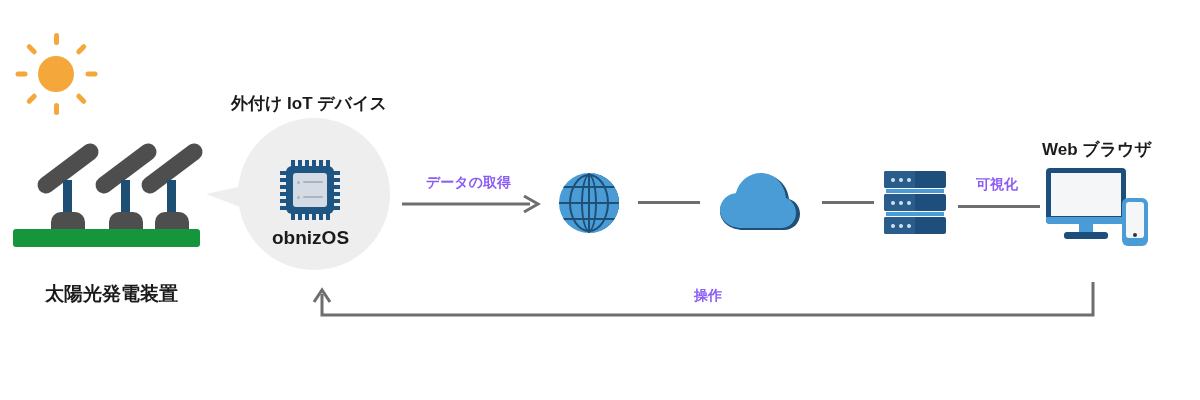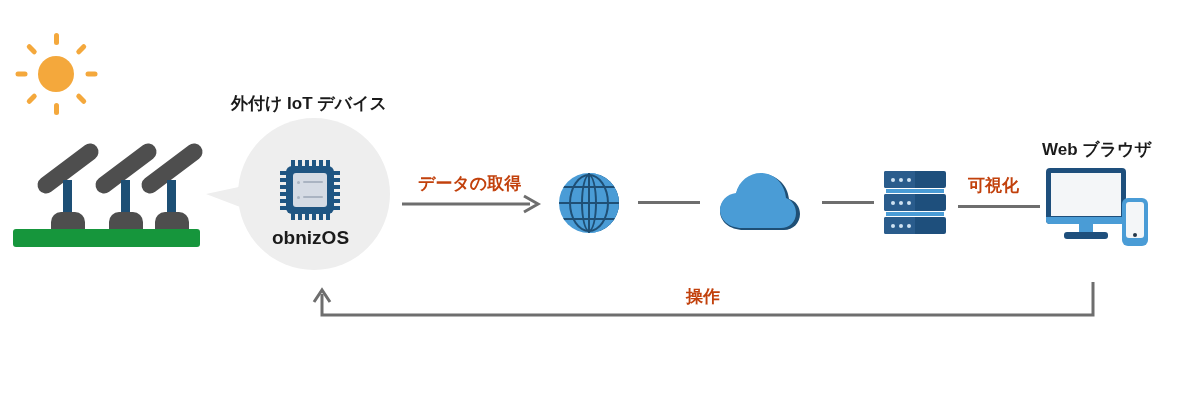--- a/index.html
+++ b/index.html
@@ -21,21 +21,21 @@
 
   
   .label {
     position: absolute;
     font-weight: bold;
     color: #1a1a1a;
     white-space: nowrap;
     line-height: 1;
   }
   .lbl-title { font-size: 17px; }
-  .lbl-flow  { font-size: 17px; color: #c2410c; font-weight: bold; }
+  .lbl-flow  { font-size: 14px; color: #8b5cf6; font-weight: bold; margin-left: 8px; }
   .lbl-node  { font-size: 19px; color: #1a1a1a; font-weight: bold; }
 
   
   #sun-icon { left: 14px; top: 32px; width: 84px; height: 84px; }
   .sun-core {
     position: absolute;
     left: 24px; top: 24px;
     width: 36px; height: 36px;
     border-radius: 50%;
     background: #f4a83c;
@@ -284,20 +284,21 @@
     <div class="panel-plate" style="left:78px; top:10px;"></div>
     <div class="panel-post" style="left:109px; top:30px;"></div>
     <div class="panel-base" style="left:97px; top:62px;"></div>
 
     <div class="panel-plate" style="left:124px; top:10px;"></div>
     <div class="panel-post" style="left:155px; top:30px;"></div>
     <div class="panel-base" style="left:143px; top:62px;"></div>
     <div class="ground-bar"></div>
   </div>
 
+  <div class="label lbl-node" style="left:45px; top:284px;">太陽光発電装置</div>
 
   <div class="label lbl-title" style="left:231px; top:95px;">外付け IoT デバイス</div>
 
   <div class="abs" id="bubble-tail"></div>
   <div class="abs" id="bubble"></div>
 
   <div class="abs" id="chip-icon">
 
     <div class="pin-h" style="left:13px; top:2px;"></div>
     <div class="pin-h" style="left:20px; top:2px;"></div>

